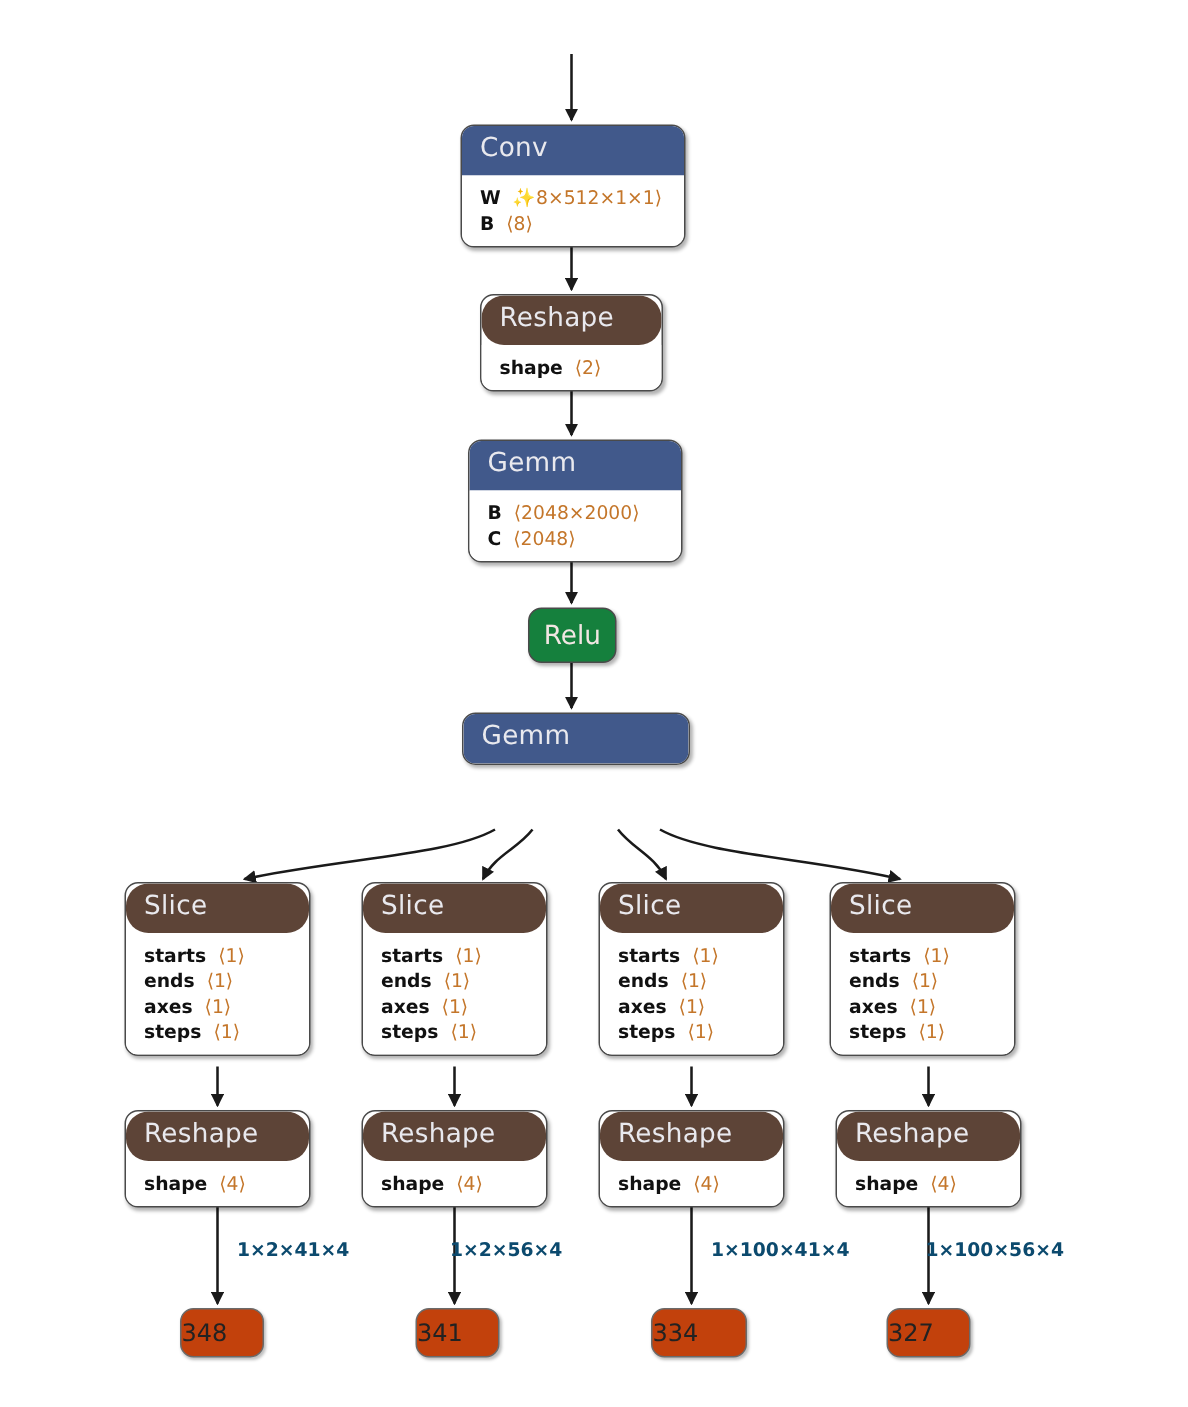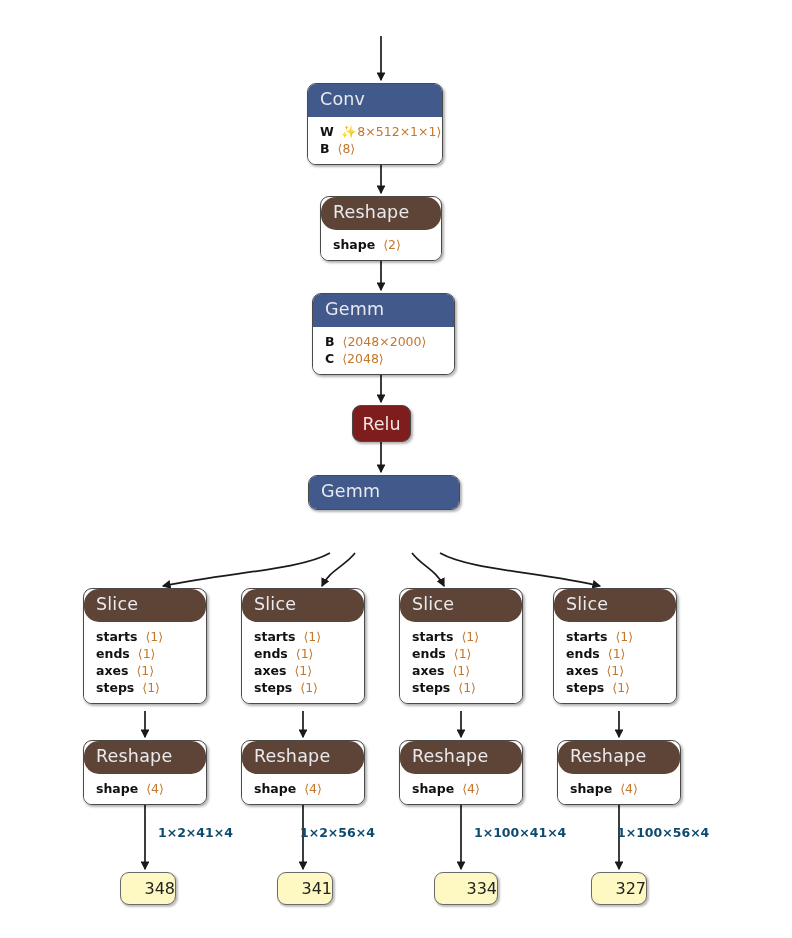--- a/index.html
+++ b/index.html
@@ -71,41 +71,41 @@
     color: #c4762a;
     margin-left: 4px;
   }
 
   
   .simple-node {
     position: absolute;
     box-sizing: border-box;
     border: 1.6px solid #4a4a4a;
     border-radius: 9px;
-    background: #7f1d1d;
+    background: #15803d;
     color: #f2e6e3;
     font-size: 17.5px;
     display: flex;
     align-items: center;
     justify-content: center;
     box-shadow: 1.5px 2px 2.5px rgba(0,0,0,0.30);
   }
 
   
   .term-node {
     position: absolute;
     box-sizing: border-box;
     border: 1.6px solid #6a6a6a;
     border-radius: 9px;
-    background: #fef9c3;
+    background: #c2410c;
     color: #222222;
     font-size: 16px;
     display: flex;
     align-items: center;
-    justify-content: flex-end;
+    justify-content: flex-start;
     box-shadow: 1.2px 1.6px 2px rgba(0,0,0,0.25);
   }
 
   
   .edge-label {
     position: absolute;
     font-size: 12.5px;
     font-weight: bold;
     color: #0c4a6e;
     white-space: nowrap;
@@ -144,21 +144,21 @@
       <path d="M 461 711 L 461 737"></path>
       <path d="M 619 711 L 619 737"></path>
 
       <path d="M 145 802 L 145 869"></path>
       <path d="M 303 802 L 303 869"></path>
       <path d="M 461 802 L 461 869"></path>
       <path d="M 619 802 L 619 869"></path>
     </g>
   </svg>
 
-  <div class="op-node" style="left:307px; top:83px; width:136px;">
+  <div class="op-node" style="left:307px; top:83px; width:150px;">
     <div class="op-head blue">Conv</div>
     <div class="op-body">
       <div class="attr-row">
         <span class="attr-key">W</span>
         <span class="attr-val">✨8×512×1×1⟩</span>
       </div>
       <div class="attr-row">
         <span class="attr-key">B</span>
         <span class="attr-val">⟨8⟩</span>
       </div>

